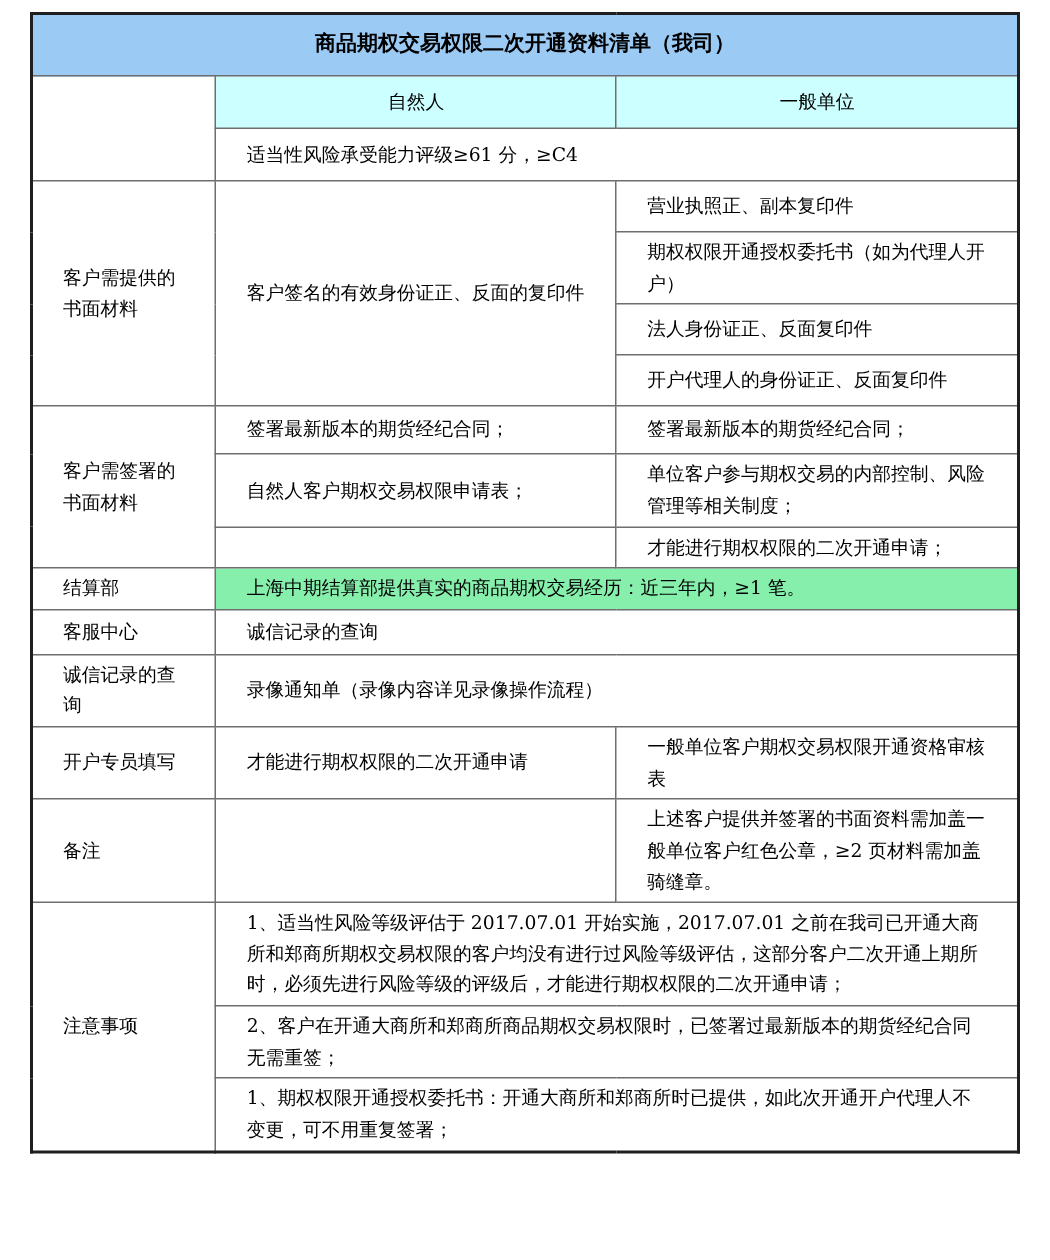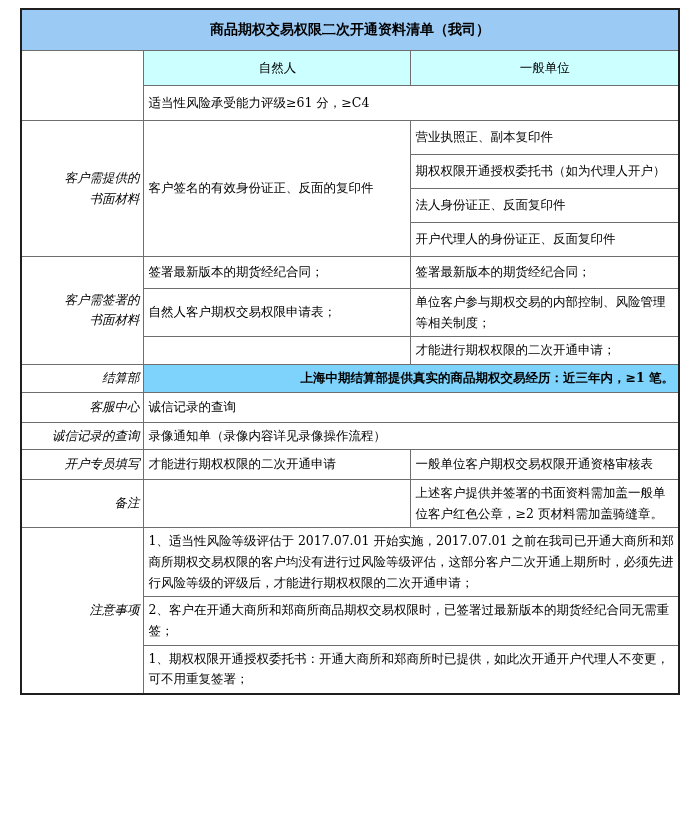--- a/index.html
+++ b/index.html
@@ -21,46 +21,45 @@
     table-layout: fixed;
     width: 658px;
     margin: 8px auto 0 auto;
     border: 2px solid #1f1f1f;
     font-size: 12.5px;
     line-height: 1.65;
   }
   table.doc td {
     border: 1px solid #6e6e6e;
     vertical-align: middle;
-    padding: 3px 4px;
+    padding: 3px 20px;
     word-break: break-all;
   }
   td.center { text-align: left; padding: 3px 4px; }
   td.title-cell {
     background: #9BCBF5;
     font-weight: bold;
     font-size: 14px;
     text-align: center;
     height: 34px;
   }
   td.header-cell {
     background: #CCFFFF;
     text-align: center;
     font-family: Liberation Serif, serif;
   }
   td.highlight-cell {
-    background: #7dd3fc;
-    font-weight: bold;
-    text-align: right;
+    background: #86efac;
+    font-weight: normal;
+    text-align: left;
   }
   td.label-cell {
-    text-align: right;
+    text-align: left;
     white-space: pre-line;
     padding: 3px 4px;
-    font-style: italic;
   }
 </style>
 </head>
 <body>
 
 <div class="page">
 
   <table class="doc">
     <colgroup>
       <col style="width:123px">

